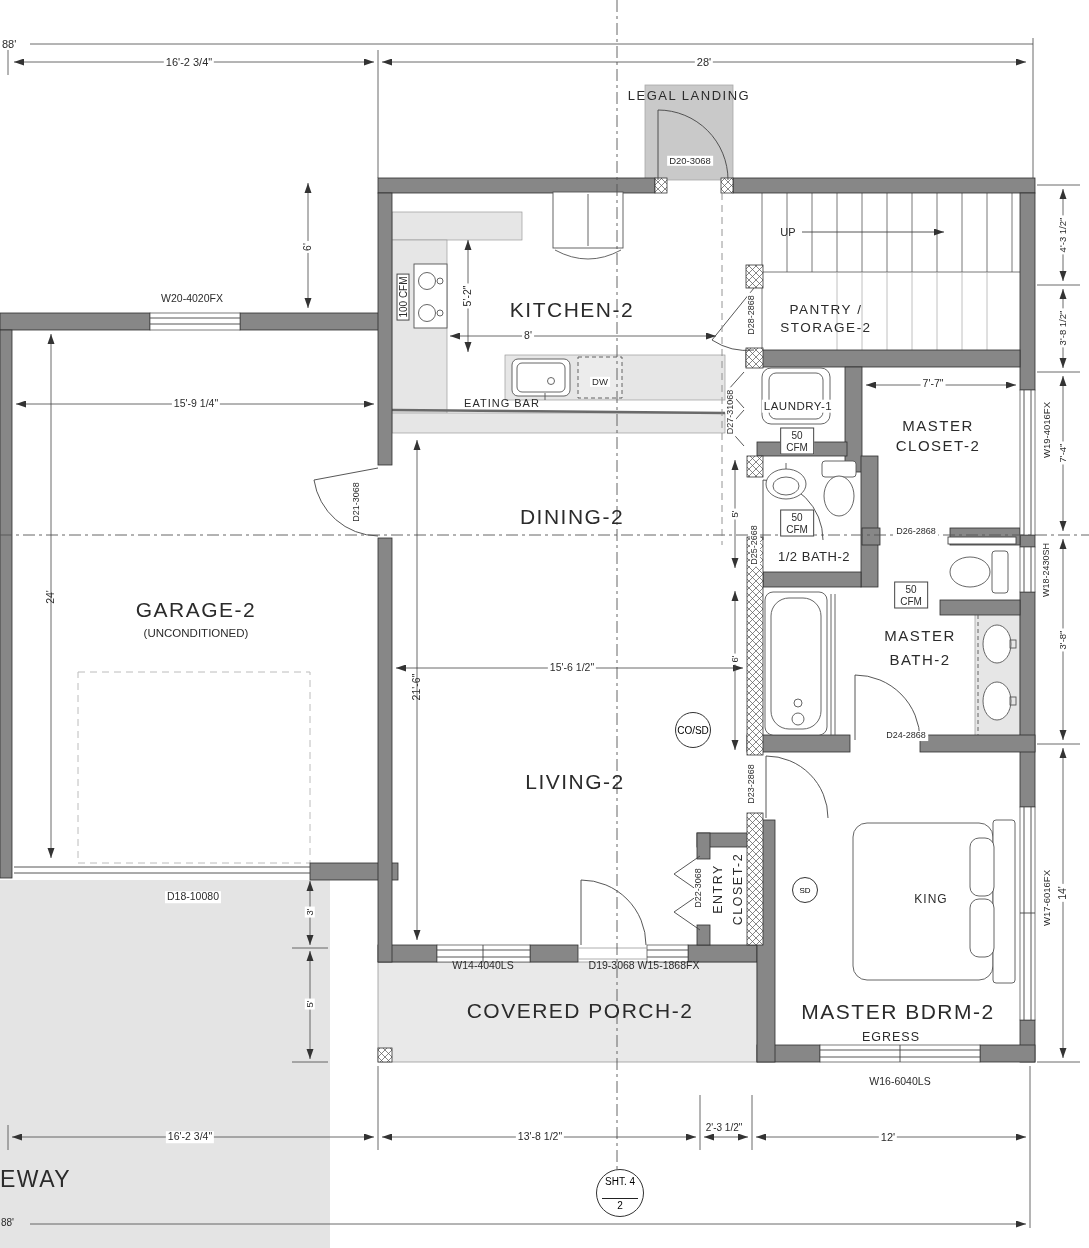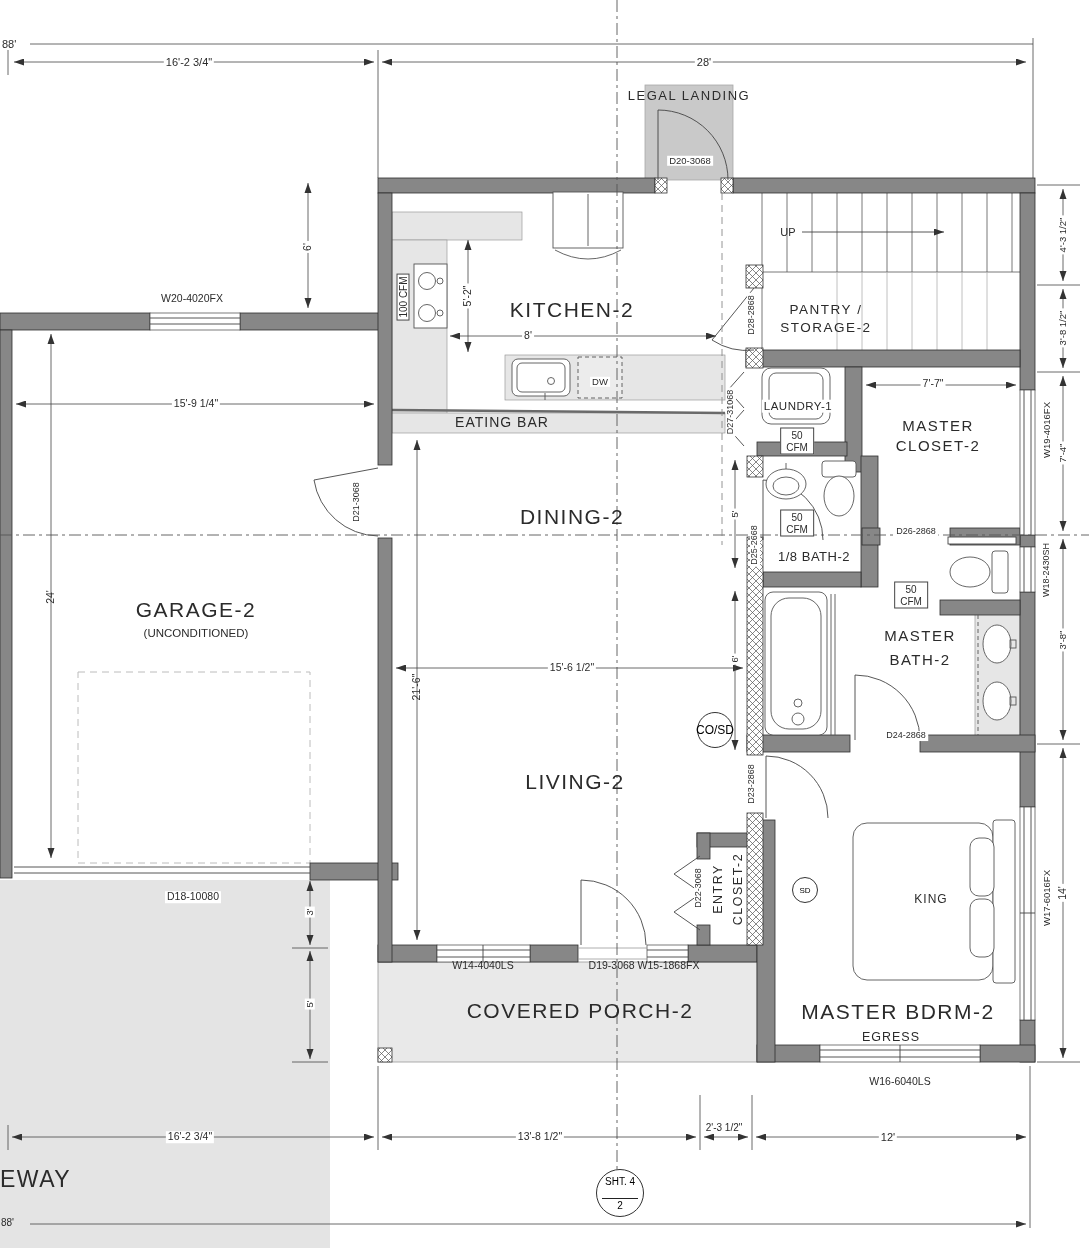--- a/index.html
+++ b/index.html
@@ -294,21 +294,21 @@
 
   <div class="lbl t big" style="left:689px;top:96px;font-size:13px">LEGAL LANDING</div>
   <div class="lbl" style="left:690px;top:161px;font-size:9.5px">D20-3068</div>
 
   <div class="lbl t big" style="left:572px;top:310px;font-size:21px">KITCHEN-2</div>
   <div class="lbl v box" style="left:403px;top:297px;font-size:10px">100 CFM</div>
   <div class="lbl v" style="left:468px;top:296px;font-size:10.5px">5'-2"</div>
   <div class="lbl" style="left:528px;top:336px;font-size:10.5px">8'</div>
   <div class="lbl v" style="left:308px;top:247px;font-size:10.5px">6'</div>
   <div class="lbl" style="left:600px;top:382px;font-size:9.5px">DW</div>
-  <div class="lbl t" style="left:502px;top:423px;font-size:14px;letter-spacing:1px">EATING BAR</div>
+  <div class="lbl t" style="left:502px;top:403px;font-size:11px;letter-spacing:1px">EATING BAR</div>
 
   <div class="lbl t" style="left:788px;top:232px;font-size:11px">UP</div>
   <div class="lbl t big" style="left:826px;top:310px;font-size:13.5px">PANTRY /</div>
   <div class="lbl t big" style="left:826px;top:328px;font-size:13.5px">STORAGE-2</div>
   <div class="lbl v" style="left:752px;top:315px;font-size:9px">D28-2868</div>
 
   <div class="lbl t" style="left:192px;top:299px;font-size:10.5px">W20-4020FX</div>
   <div class="lbl" style="left:196px;top:404px;font-size:10.5px">15'-9 1/4"</div>
   <div class="lbl v t" style="left:51px;top:597px;font-size:10.5px">24'</div>
   <div class="lbl t big" style="left:196px;top:610px;font-size:21px">GARAGE-2</div>
@@ -322,33 +322,33 @@
     <span>CFM</span>
   </div>
   <div class="lbl v" style="left:731px;top:412px;font-size:9px">D27-31068</div>
 
   <div class="lbl" style="left:933px;top:384px;font-size:10.5px">7'-7"</div>
   <div class="lbl t big" style="left:938px;top:426px;font-size:15px">MASTER</div>
   <div class="lbl t big" style="left:938px;top:446px;font-size:15px">CLOSET-2</div>
   <div class="lbl v t" style="left:1047px;top:430px;font-size:9.5px">W19-4016FX</div>
   <div class="lbl" style="left:916px;top:532px;font-size:9px">D26-2868</div>
 
-  <div class="lbl" style="left:814px;top:557px;font-size:13px;letter-spacing:.5px">1/8 BATH-2</div>
+  <div class="lbl" style="left:814px;top:557px;font-size:13px;letter-spacing:.5px">1/2 BATH-2</div>
   <div class="lbl box cfm" style="left:797px;top:523px">
     <span>50</span>
     <span>CFM</span>
   </div>
   <div class="lbl v" style="left:755px;top:545px;font-size:9px">D25-2668</div>
   <div class="lbl v" style="left:735px;top:514px;font-size:9.5px">5'</div>
 
   <div class="lbl t big" style="left:572px;top:517px;font-size:21px">DINING-2</div>
   <div class="lbl v t" style="left:417px;top:687px;font-size:10.5px">21'-6"</div>
   <div class="lbl" style="left:572px;top:668px;font-size:10.5px">15'-6 1/2"</div>
   <div class="lbl t big" style="left:575px;top:782px;font-size:21px">LIVING-2</div>
-  <div class="circle" style="left:715px;top:730px;width:34px;height:34px;font-size:12px">CO/SD</div>
+  <div class="circle" style="left:693px;top:730px;width:34px;height:34px;font-size:10px">CO/SD</div>
   <div class="lbl v" style="left:735px;top:659px;font-size:9.5px">6'</div>
 
   <div class="lbl t big" style="left:920px;top:636px;font-size:15px">MASTER</div>
   <div class="lbl t big" style="left:920px;top:660px;font-size:15px">BATH-2</div>
   <div class="lbl box cfm" style="left:911px;top:595px">
     <span>50</span>
     <span>CFM</span>
   </div>
   <div class="lbl" style="left:906px;top:736px;font-size:9px">D24-2868</div>
   <div class="lbl v t" style="left:1047px;top:570px;font-size:9px">W18-2430SH</div>

